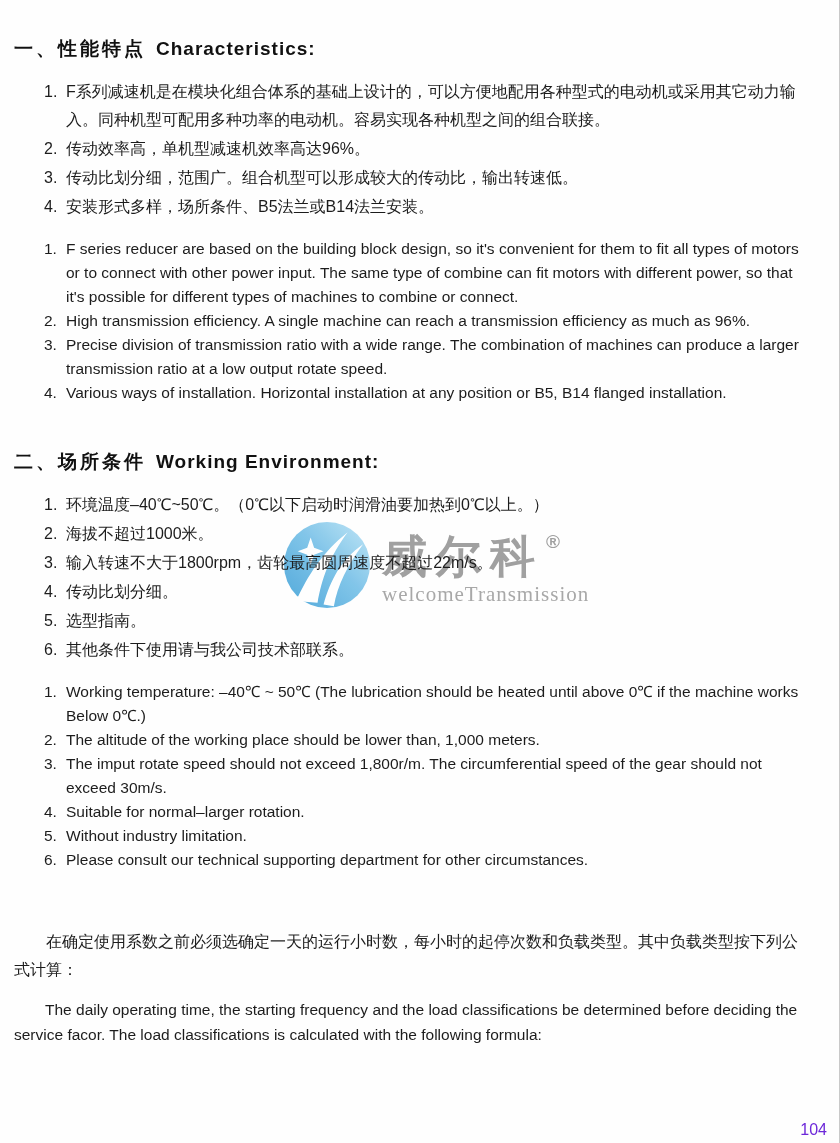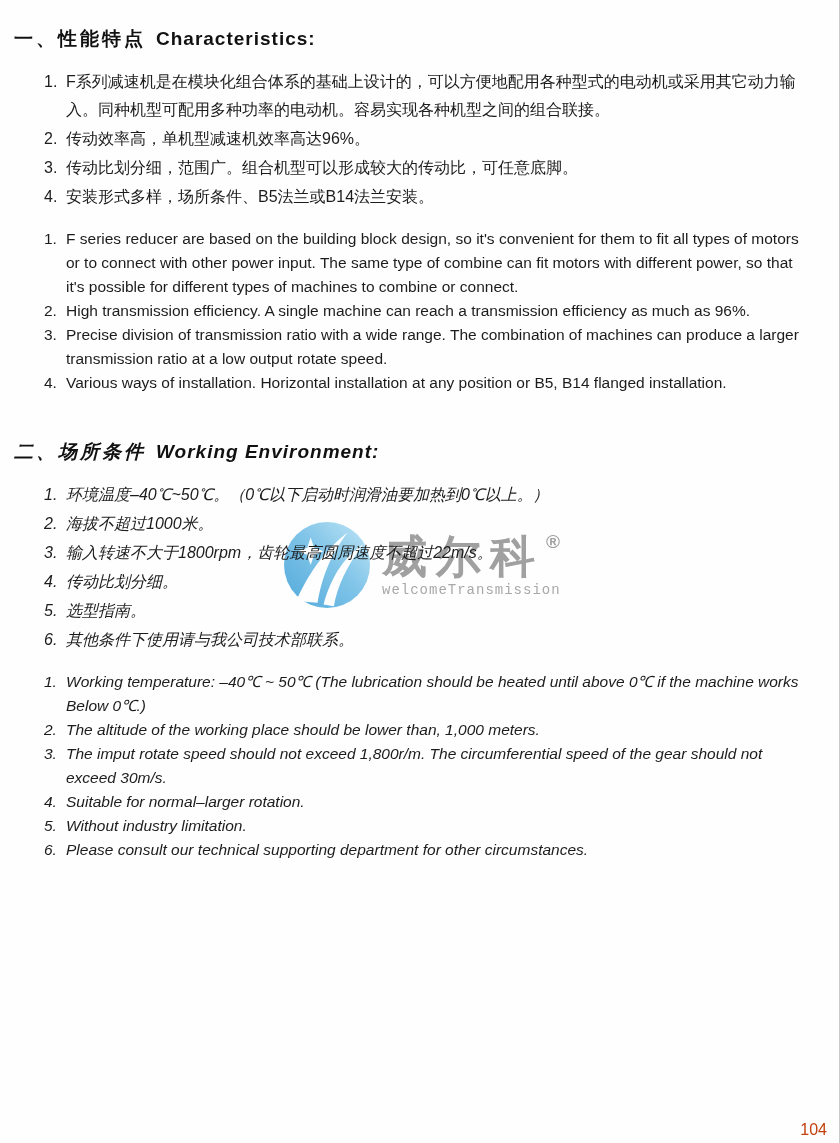--- a/index.html
+++ b/index.html
@@ -11,21 +11,21 @@
     width: 840px;
     height: 1143px;
     background: #fefefe;
     border-right: 1px solid #c9c9c9;
     overflow: hidden;
   }
 
   .content {
     position: relative;
     z-index: 2;
-    padding: 26px 26px 0 14px;
+    padding: 36px 26px 0 14px;
   }
 
   
   .sec-heading {
     font-size: 19px;
     font-weight: bold;
     color: #111;
     margin-bottom: 16px;
     letter-spacing: 1px;
   }
@@ -36,21 +36,21 @@
   .li { display: flex; align-items: baseline; }
   .li .num { flex: none; width: 22px; }
   .li .txt { flex: 1; }
 
   .cn-list { font-size: 16px; line-height: 28px; }
   .cn-list .li { margin-bottom: 1px; }
 
   .en-list { font-size: 15.5px; line-height: 24px; margin-top: 16px; }
 
   .section { margin-bottom: 44px; }
-  .section-2 { margin-bottom: 56px; font-style: italic; }
+  .section-2 { margin-bottom: 56px; }
 
   
   .para-cn {
     font-size: 16px;
     line-height: 28px;
     text-indent: 2em;
     margin-top: 14px;
   }
   .para-en {
     font-size: 15.5px;
@@ -82,34 +82,34 @@
   }
   .wm-reg {
     font-size: 19px;
     font-weight: bold;
     color: #9b9b9b;
     letter-spacing: 0;
     vertical-align: 24px;
     margin-left: 2px;
   }
   .wm-en {
-    font-family: Liberation Mono, monospace;
-    font-size: 14px;
+    font-family: Liberation Serif, serif;
+    font-size: 21px;
     color: #a4a4a4;
     letter-spacing: 1px;
     margin-top: 3px;
   }
 
   .page-number {
     position: absolute;
     right: 12px;
     bottom: 4px;
     z-index: 2;
     font-size: 16px;
-    color: #c2410c;
+    color: #6d28d9;
   }
 </style>
 </head>
 <body>
 
 <div class="page">
 
   <div class="watermark">
     <svg class="logo-mark" viewBox="0 0 100 100" xmlns="http://www.w3.org/2000/svg">
       <defs>
@@ -141,21 +141,21 @@
         <div class="li">
           <span class="num">1.</span>
           <span class="txt">F系列减速机是在模块化组合体系的基础上设计的，可以方便地配用各种型式的电动机或采用其它动力输入。同种机型可配用多种功率的电动机。容易实现各种机型之间的组合联接。</span>
         </div>
         <div class="li">
           <span class="num">2.</span>
           <span class="txt">传动效率高，单机型减速机效率高达96%。</span>
         </div>
         <div class="li">
           <span class="num">3.</span>
-          <span class="txt">传动比划分细，范围广。组合机型可以形成较大的传动比，可任意底脚。</span>
+          <span class="txt">传动比划分细，范围广。组合机型可以形成较大的传动比，输出转速低。</span>
         </div>
         <div class="li">
           <span class="num">4.</span>
           <span class="txt">安装形式多样，场所条件、B5法兰或B14法兰安装。</span>
         </div>
       </div>
 
       <div class="list en-list">
         <div class="li">
           <span class="num">1.</span>
@@ -230,18 +230,20 @@
           <span class="txt">Without industry limitation.</span>
         </div>
         <div class="li">
           <span class="num">6.</span>
           <span class="txt">Please consult our technical supporting department for other circumstances.</span>
         </div>
       </div>
     </div>
 
     <div class="section section-3">
+      <div class="para-cn">在确定使用系数之前必须选确定一天的运行小时数，每小时的起停次数和负载类型。其中负载类型按下列公式计算：</div>
+      <div class="para-en">The daily operating time, the starting frequency and the load classifications be determined before deciding the service facor. The load classifications is calculated with the following formula:</div>
     </div>
 
   </div>
 
   <div class="page-number">104</div>
 </div>
 
 </body></html>

